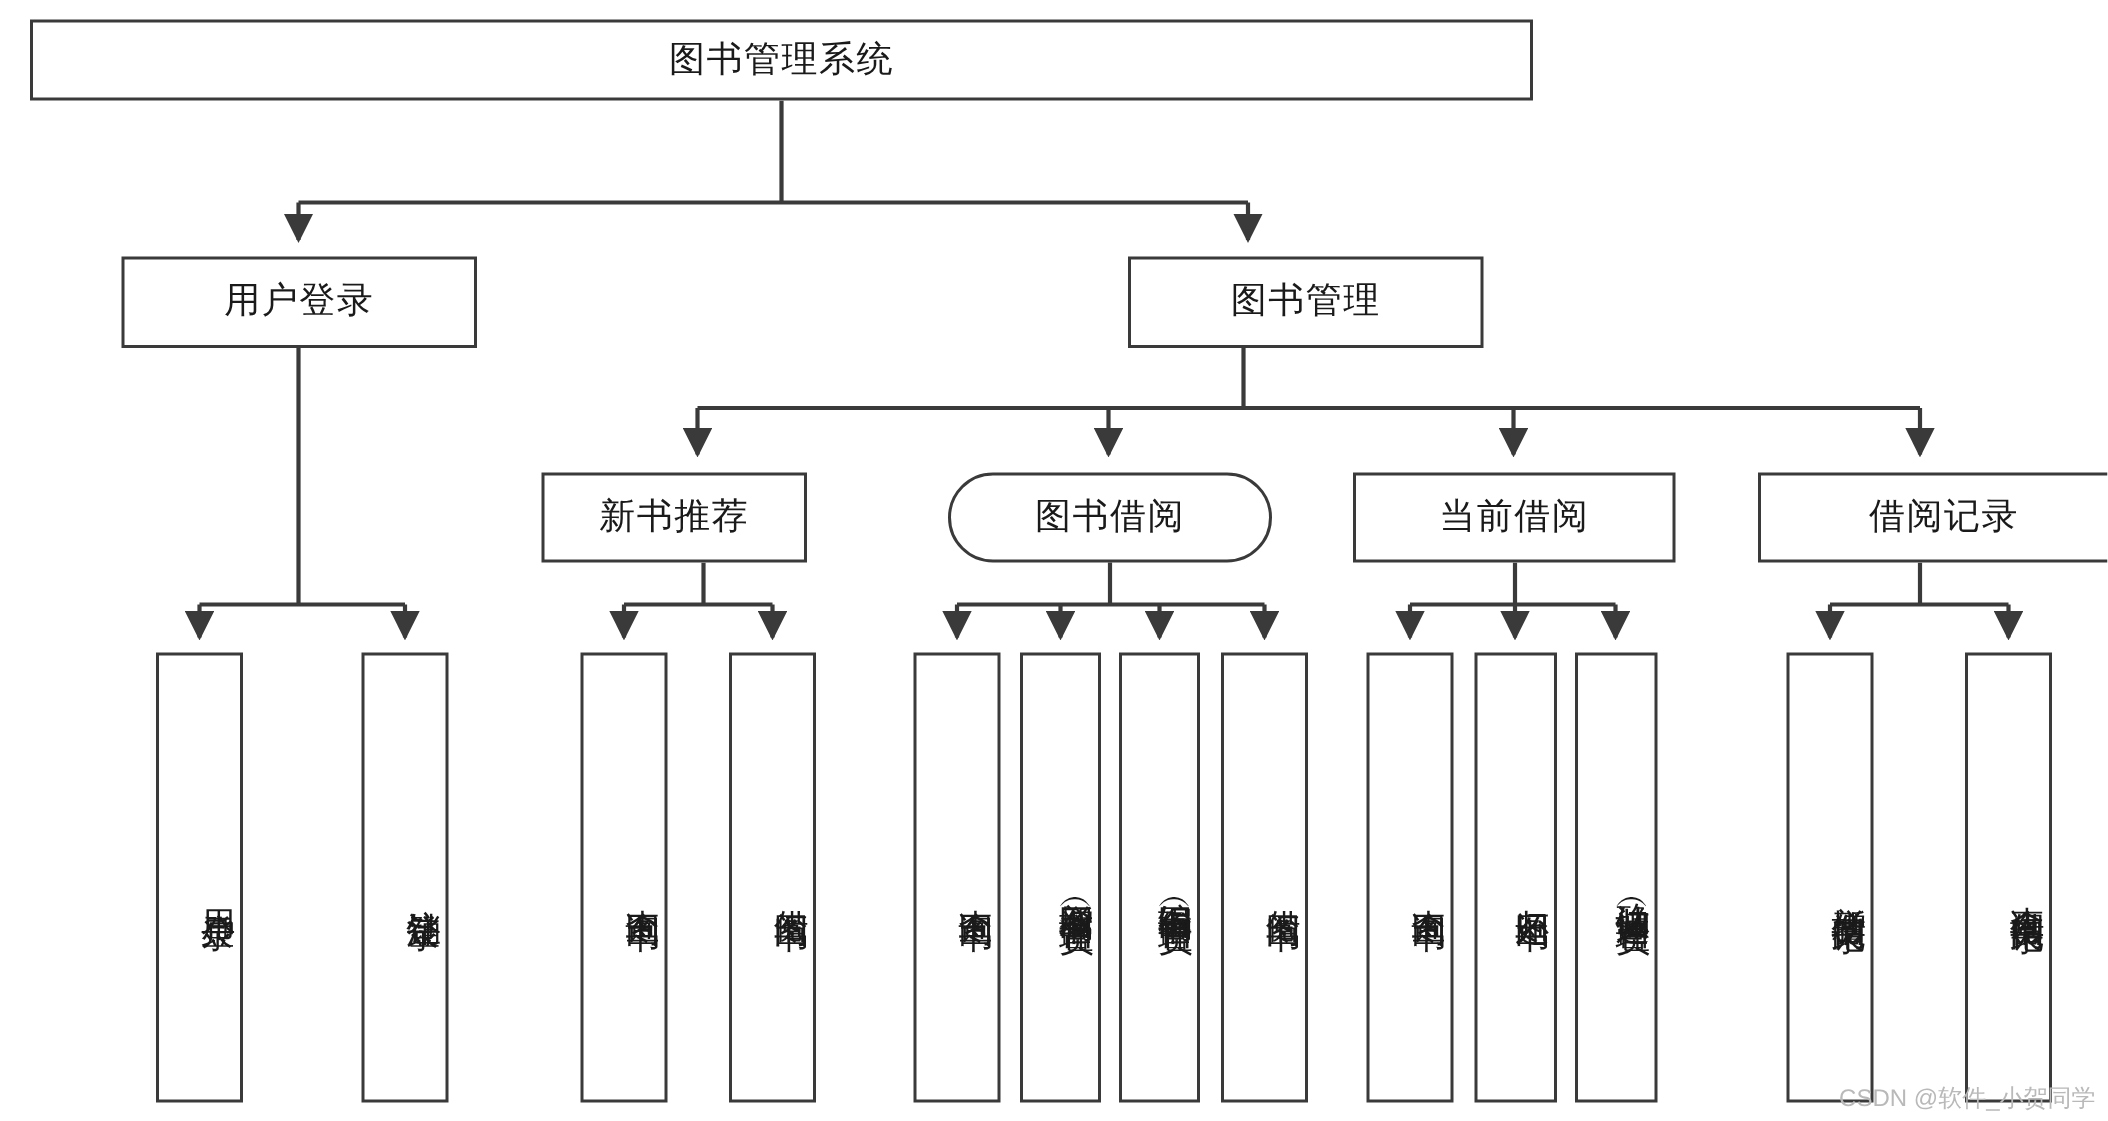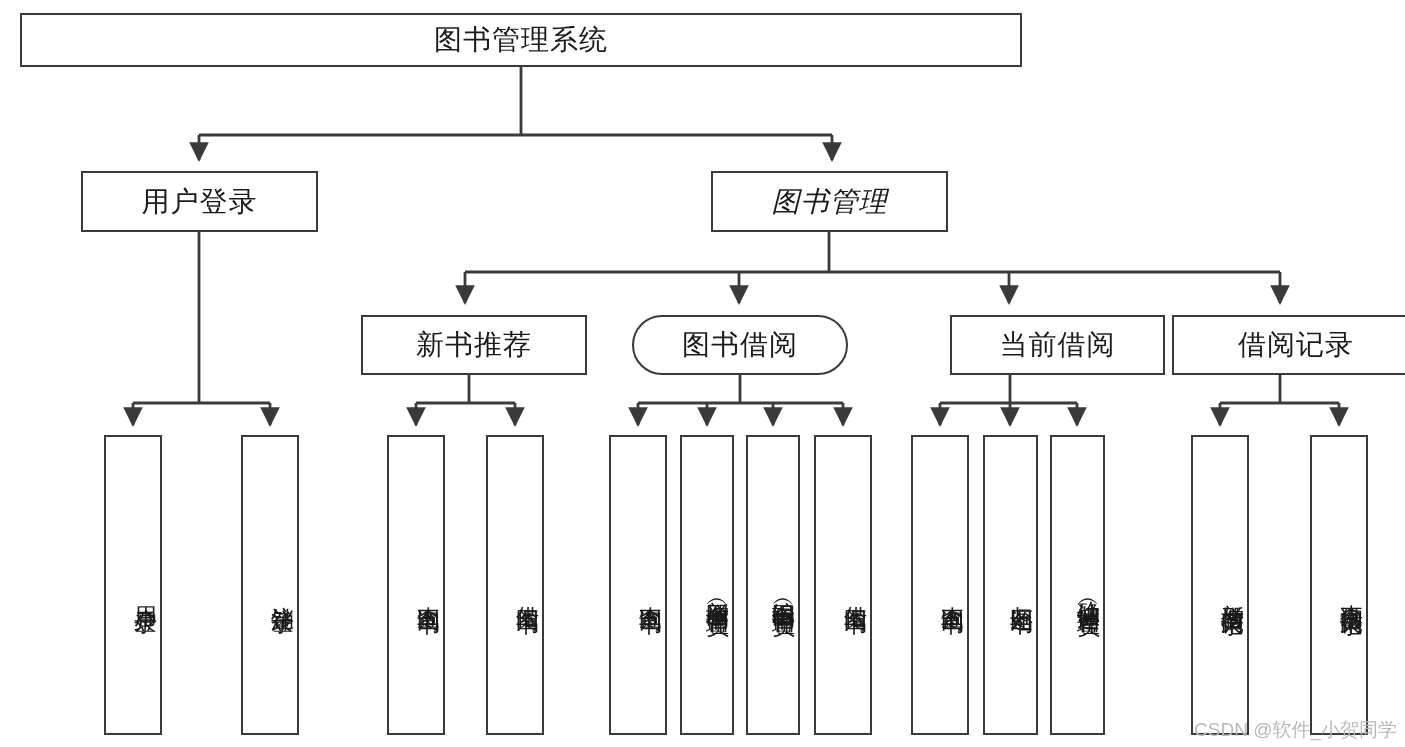--- a/index.html
+++ b/index.html
@@ -31,40 +31,40 @@
     box-sizing: border-box;
     border: 2.5px solid #3a3a3a;
     background: #ffffff;
     display: flex;
     align-items: center;
     justify-content: center;
     color: #1a1a1a;
     z-index: 2;
   }
   .node-h {
-    font-size: 28px;
+    font-size: 24px;
     letter-spacing: 1px;
     line-height: 1.2;
     white-space: nowrap;
   }
   .node-v {
     font-size: 23px;
     line-height: 1.22;
     writing-mode: vertical-rl;
     text-orientation: upright;
     align-items: flex-start;
     justify-content: center;
     padding-top: 14px;
     letter-spacing: 2px;
   }
   #watermark {
     position: absolute;
     right: 8px;
     bottom: 4px;
-    font-size: 19px;
+    font-size: 16px;
     color: #b9b9b9;
     white-space: nowrap;
     z-index: 3;
     font-family: "Liberation Sans", "DejaVu Sans", sans-serif;
   }
 </style>
 </head>
 <body>
 
 <div id="canvas">
@@ -115,25 +115,25 @@
       <path d="M 1280 375 L 1280 403"></path>
       <path d="M 1220 403 L 1339 403"></path>
       <path d="M 1220 403 L 1220 425" marker-end="url(#arrow)"></path>
       <path d="M 1339 403 L 1339 425" marker-end="url(#arrow)"></path>
     </g>
   </svg>
 
   <div class="node node-h" id="node-root" style="left: 20px; top: 13px; width: 1002px; height: 54px;">图书管理系统</div>
 
   <div class="node node-h" id="node-l2-0" style="left: 81px; top: 171px; width: 237px; height: 61px;">用户登录</div>
-  <div class="node node-h" id="node-l2-1" style="left: 711px; top: 171px; width: 237px; height: 61px; font-style: italic;">图书管理</div>
+  <div class="node node-h" id="node-l2-1" style="left: 752px; top: 171px; width: 237px; height: 61px;">图书管理</div>
 
-  <div class="node node-h" id="node-l3-0" style="left: 361px; top: 315px; width: 226px; height: 60px;">新书推荐</div>
+  <div class="node node-h" id="node-l3-0" style="left: 361px; top: 315px; width: 177px; height: 60px;">新书推荐</div>
   <div class="node node-h" id="node-l3-1" style="left: 632px; top: 315px; width: 216px; height: 60px; border-radius: 30px;">图书借阅</div>
-  <div class="node node-h" id="node-l3-2" style="left: 902px; top: 315px; width: 215px; height: 60px; margin-left: 48px;">当前借阅</div>
+  <div class="node node-h" id="node-l3-2" style="left: 902px; top: 315px; width: 215px; height: 60px;">当前借阅</div>
   <div class="node node-h" id="node-l3-3" style="left: 1172px; top: 315px; width: 248px; height: 60px;">借阅记录</div>
 
   <div class="node node-v" id="node-leaf-0" style="left: 104px; top: 435px; width: 58px; height: 300px;">用户登录</div>
   <div class="node node-v" id="node-leaf-1" style="left: 241px; top: 435px; width: 58px; height: 300px;">注销登录</div>
   <div class="node node-v" id="node-leaf-2" style="left: 387px; top: 435px; width: 58px; height: 300px;">查询图书</div>
   <div class="node node-v" id="node-leaf-3" style="left: 486px; top: 435px; width: 58px; height: 300px;">借阅图书</div>
   <div class="node node-v" id="node-leaf-4" style="left: 609px; top: 435px; width: 58px; height: 300px;">查询图书</div>
   <div class="node node-v" id="node-leaf-5" style="left: 680px; top: 435px; width: 54px; height: 300px;">新增图书（管理员）</div>
   <div class="node node-v" id="node-leaf-6" style="left: 746px; top: 435px; width: 54px; height: 300px;">编辑图书（管理员）</div>
   <div class="node node-v" id="node-leaf-7" style="left: 814px; top: 435px; width: 58px; height: 300px;">借阅图书</div>

